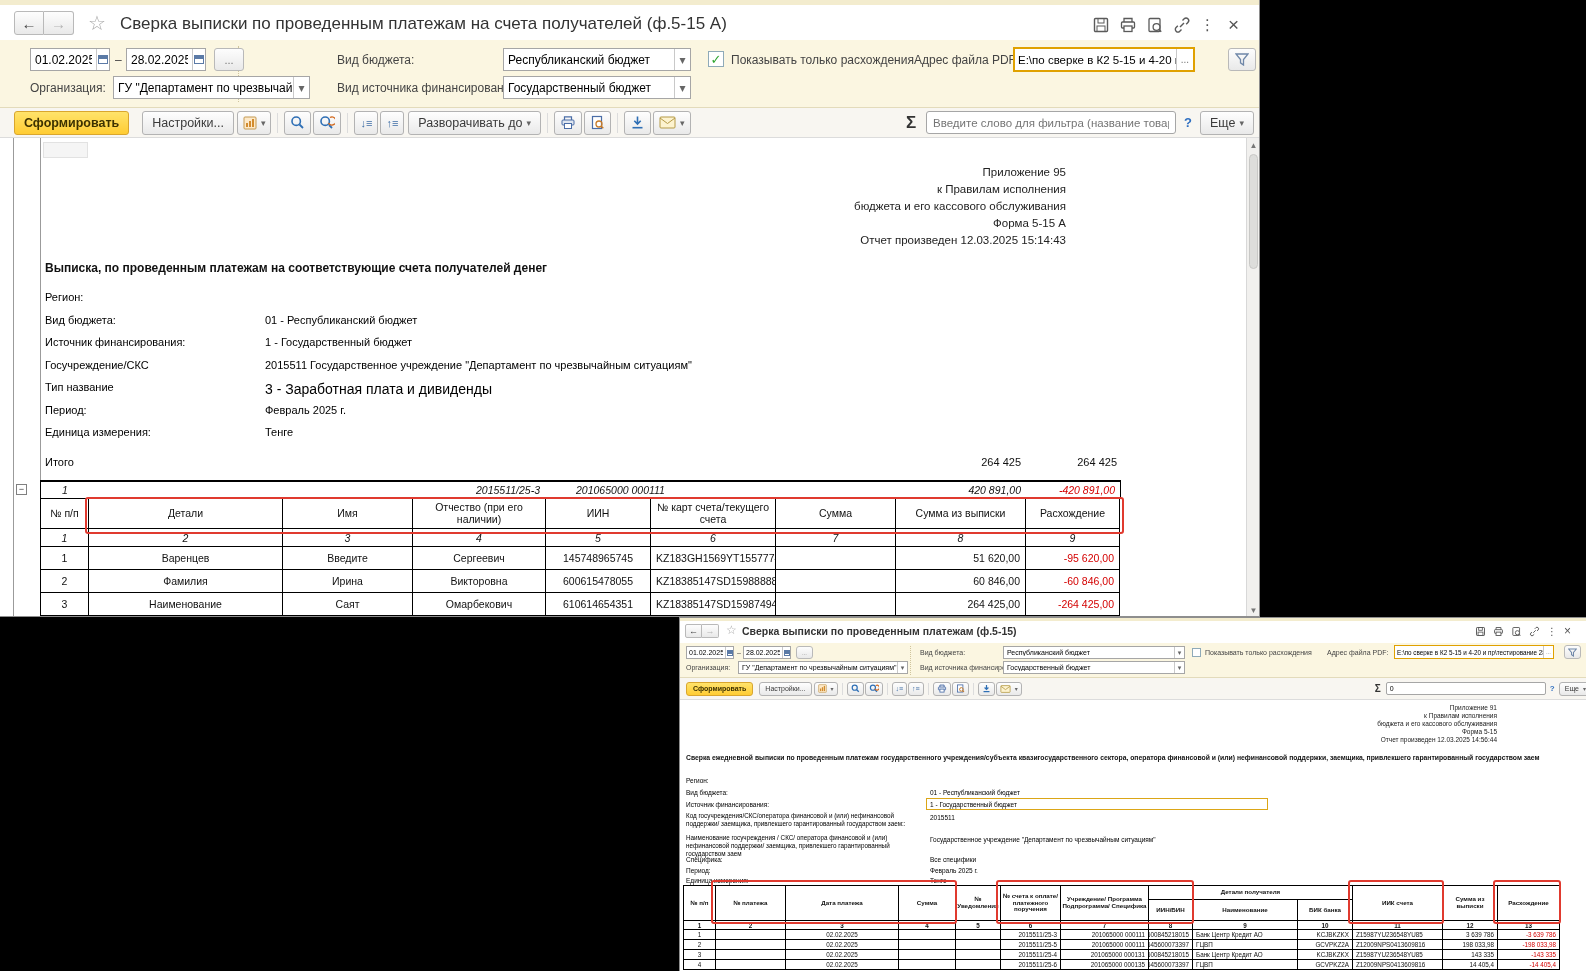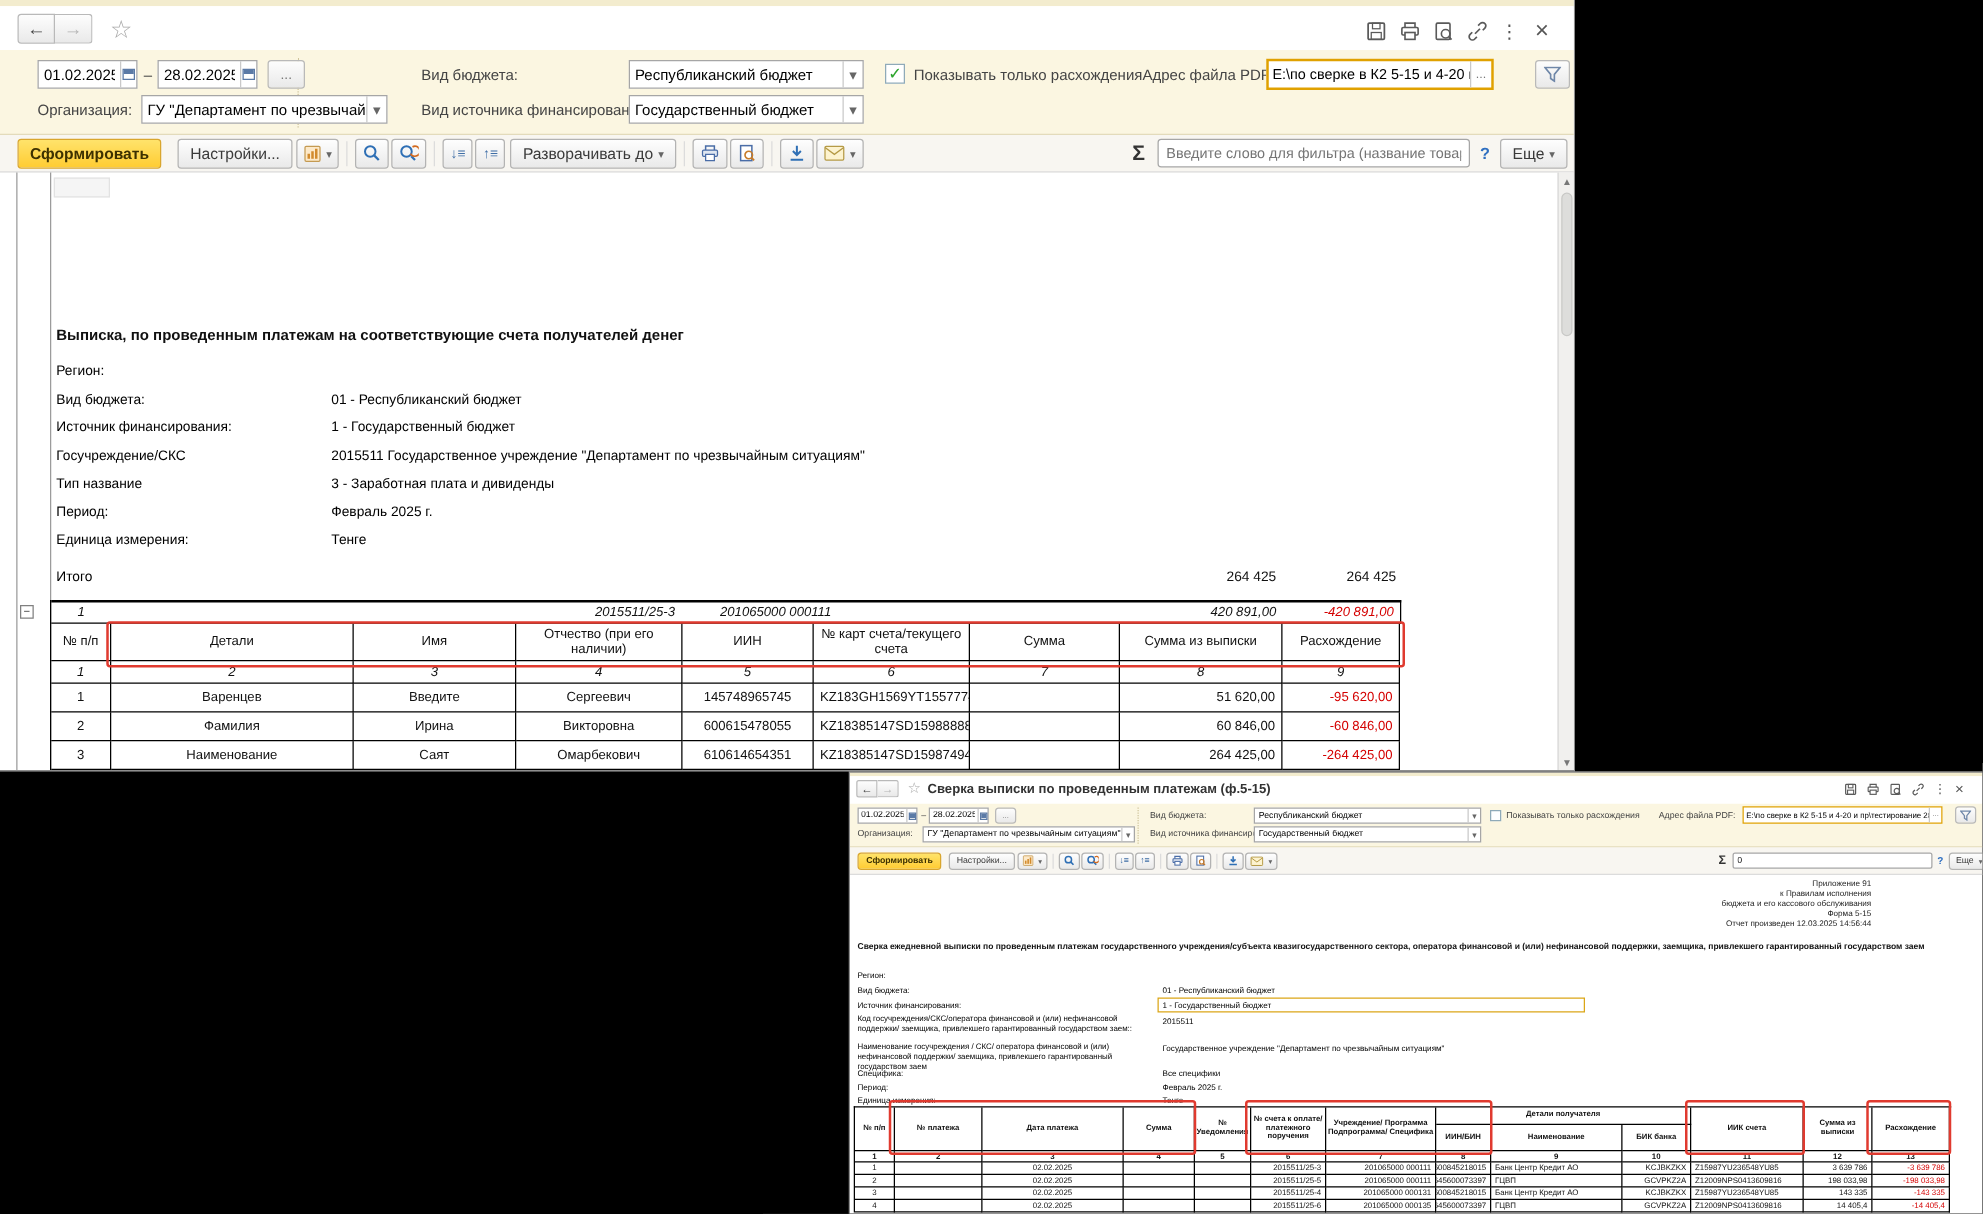--- a/index.html
+++ b/index.html
@@ -78,20 +78,21 @@
   <div class="abs titlebar" style="left:0;top:5px;width:1260px;height:35px">
     <div class="abs" style="left:14px;top:6px;display:flex">
       <div class="navbtn" style="width:30px;height:24px;border-radius:3px 0 0 3px">
           <span style="font-size:15px;color:#444">←</span>
         </div>
       <div class="navbtn" style="width:30px;height:24px;border-left:none;border-radius:0 3px 3px 0">
           <span style="font-size:15px;color:#b5b5b5">→</span>
         </div>
     </div>
     <span class="abs" style="left:88px;top:6px;font-size:20px;color:#a9a9a9">☆</span>
+    <div class="abs ttl" style="left:120px;top:9px;font-size:17px">Сверка выписки по проведенным платежам на счета получателей (ф.5-15 А)</div>
 
     <div class="abs" style="left:1092px;top:9px;display:flex;gap:9px;align-items:center">
       <span class="tb-ico">
           <svg width="18" height="18" viewBox="0 0 18 18">
             <rect x="2.5" y="2.5" width="13" height="13" rx="1" fill="none" stroke="#5a5a5a" stroke-width="1.4"></rect>
             <rect x="6" y="2.5" width="6" height="4.5" fill="none" stroke="#5a5a5a"></rect>
             <rect x="5" y="10" width="8" height="5.5" fill="none" stroke="#5a5a5a"></rect>
           </svg>
         </span>
       <span class="tb-ico">
@@ -249,20 +250,27 @@
     </button>
   </div>
 
   <div class="rline" style="left:13px;top:138px;width:1px;height:479px"></div>
   <div class="rline" style="left:40px;top:138px;width:1px;height:479px"></div>
   <div class="abs" style="left:43px;top:142px;width:45px;height:16px;background:#f5f5f5;border:1px solid #e2e2e2"></div>
   <div class="abs" style="left:16px;top:484px;width:11px;height:11px;border:1px solid #808080;background:#fff;display:flex;align-items:center;justify-content:center;font-size:9px;color:#333;line-height:1">
       <span>−</span>
     </div>
 
+  <div class="abs" style="right:193px;top:164px;text-align:right;font-size:11.5px;line-height:17px;color:#222">
+    <div>Приложение 95</div>
+    <div>к Правилам исполнения</div>
+    <div>бюджета и его кассового обслуживания</div>
+    <div>Форма 5-15 А</div>
+    <div>Отчет произведен 12.03.2025 15:14:43</div>
+  </div>
 
   <div class="abs" style="left:45px;top:261px;font-size:12px;font-weight:bold;color:#111">Выписка, по проведенным платежам на соответствующие счета получателей денег</div>
 
   <div class="abs" style="left:45px;top:291px;width:1100px">
     <div class="frow" style="height:22.5px">
         <span style="width:220px;font-size:11px">Регион:</span>
         <span style="font-size:11px"></span>
       </div>
     <div class="frow" style="height:22.5px">
         <span style="width:220px;font-size:11px">Вид бюджета:</span>
@@ -271,21 +279,21 @@
     <div class="frow" style="height:22.5px">
         <span style="width:220px;font-size:11px">Источник финансирования:</span>
         <span style="font-size:11px">1 - Государственный бюджет</span>
       </div>
     <div class="frow" style="height:22.5px">
         <span style="width:220px;font-size:11px">Госучреждение/СКС</span>
         <span style="font-size:11px">2015511 Государственное учреждение "Департамент по чрезвычайным ситуациям"</span>
       </div>
     <div class="frow" style="height:22.5px">
         <span style="width:220px;font-size:11px">Тип  название</span>
-        <span style="font-size:11px">3 - Заработная плата и дивиденды</span>
+        <span style="font-size:14px">3 - Заработная плата и дивиденды</span>
       </div>
     <div class="frow" style="height:22.5px">
         <span style="width:220px;font-size:11px">Период:</span>
         <span style="font-size:11px">Февраль 2025 г.</span>
       </div>
     <div class="frow" style="height:22.5px">
         <span style="width:220px;font-size:11px">Единица измерения:</span>
         <span style="font-size:11px">Тенге</span>
       </div>
   </div>

